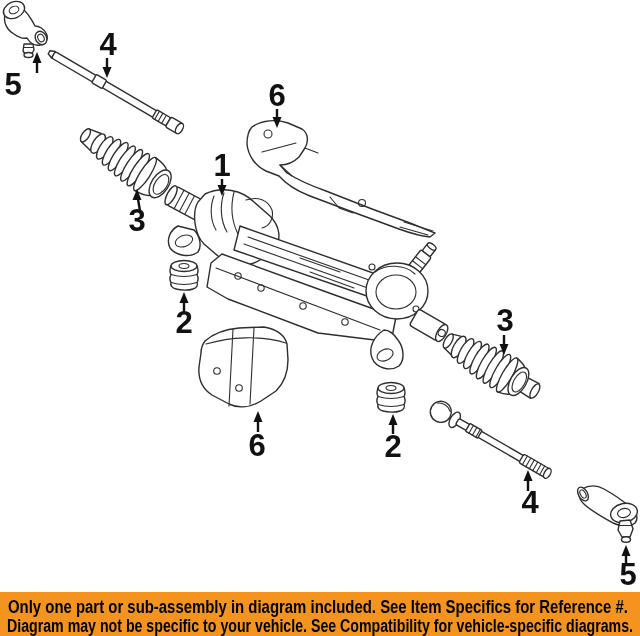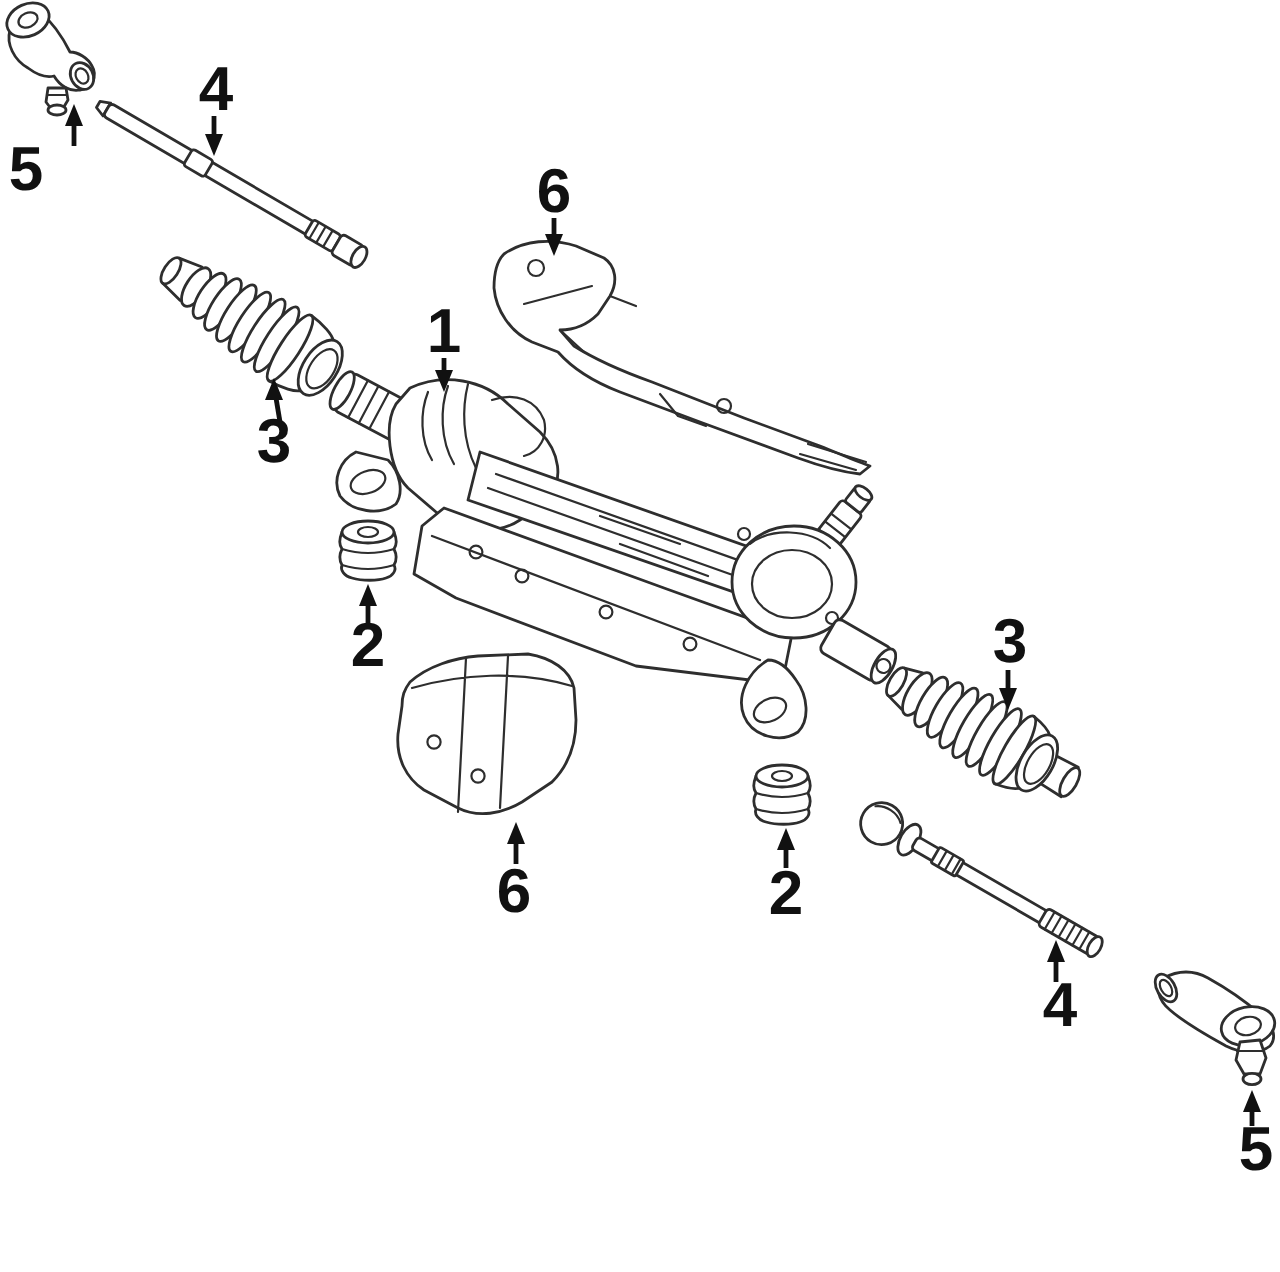--- a/index.html
+++ b/index.html
@@ -232,14 +232,20 @@
   <text class="callout" x="277" y="106">6</text>
   <text class="callout" x="184" y="333">2</text>
   <text class="callout" x="257" y="456">6</text>
   <text class="callout" x="393" y="457">2</text>
   <text class="callout" x="505" y="331">3</text>
   <text class="callout" x="530" y="513">4</text>
   <text class="callout" x="628" y="585">5</text>
 </svg>
 
 
-
+<div class="banner">
+  <svg width="640" height="44" viewBox="0 0 640 44">
+    <text x="8" y="21" textLength="620" lengthAdjust="spacingAndGlyphs">Only one part or sub-assembly in diagram included. See Item Specifics for Reference #.</text>
+    <text x="7" y="40" textLength="626" lengthAdjust="spacingAndGlyphs">Diagram may not be specific to your vehicle. See Compatibility for vehicle-specific diagrams.</text>
+  </svg>
 </div>
 
+</div>
+
 </body></html>

